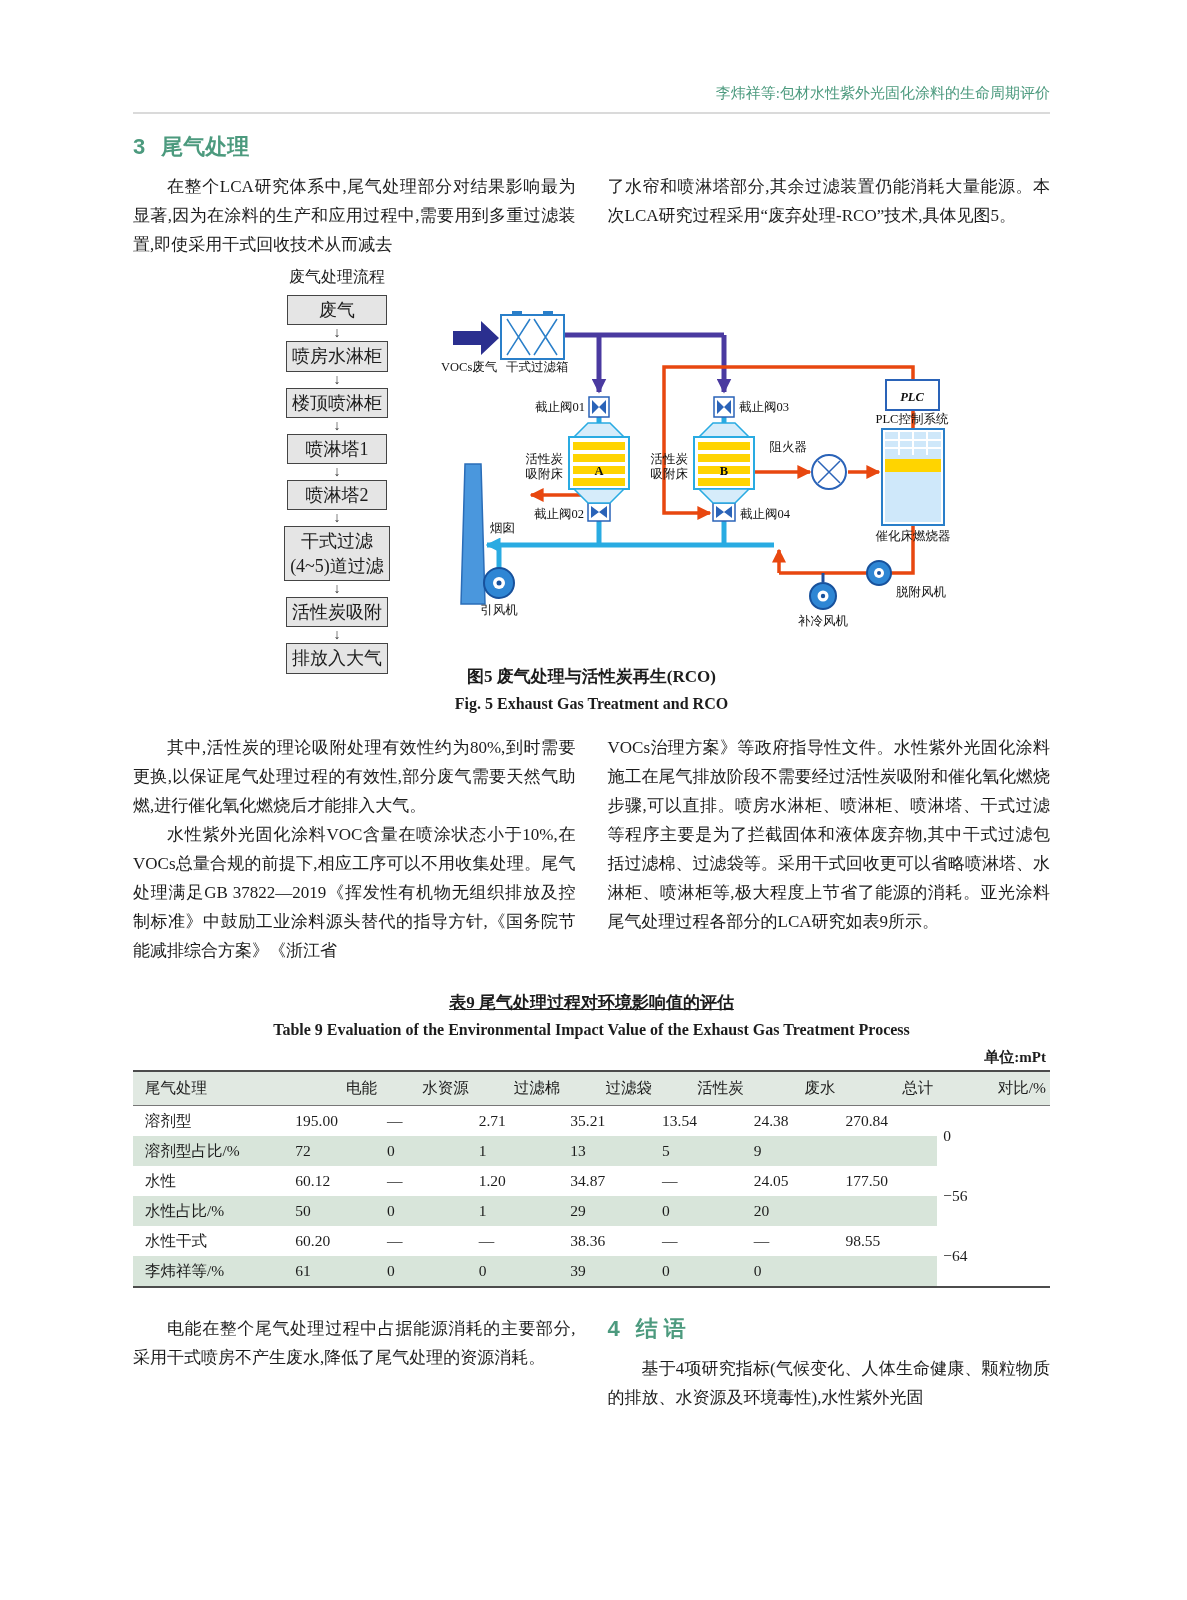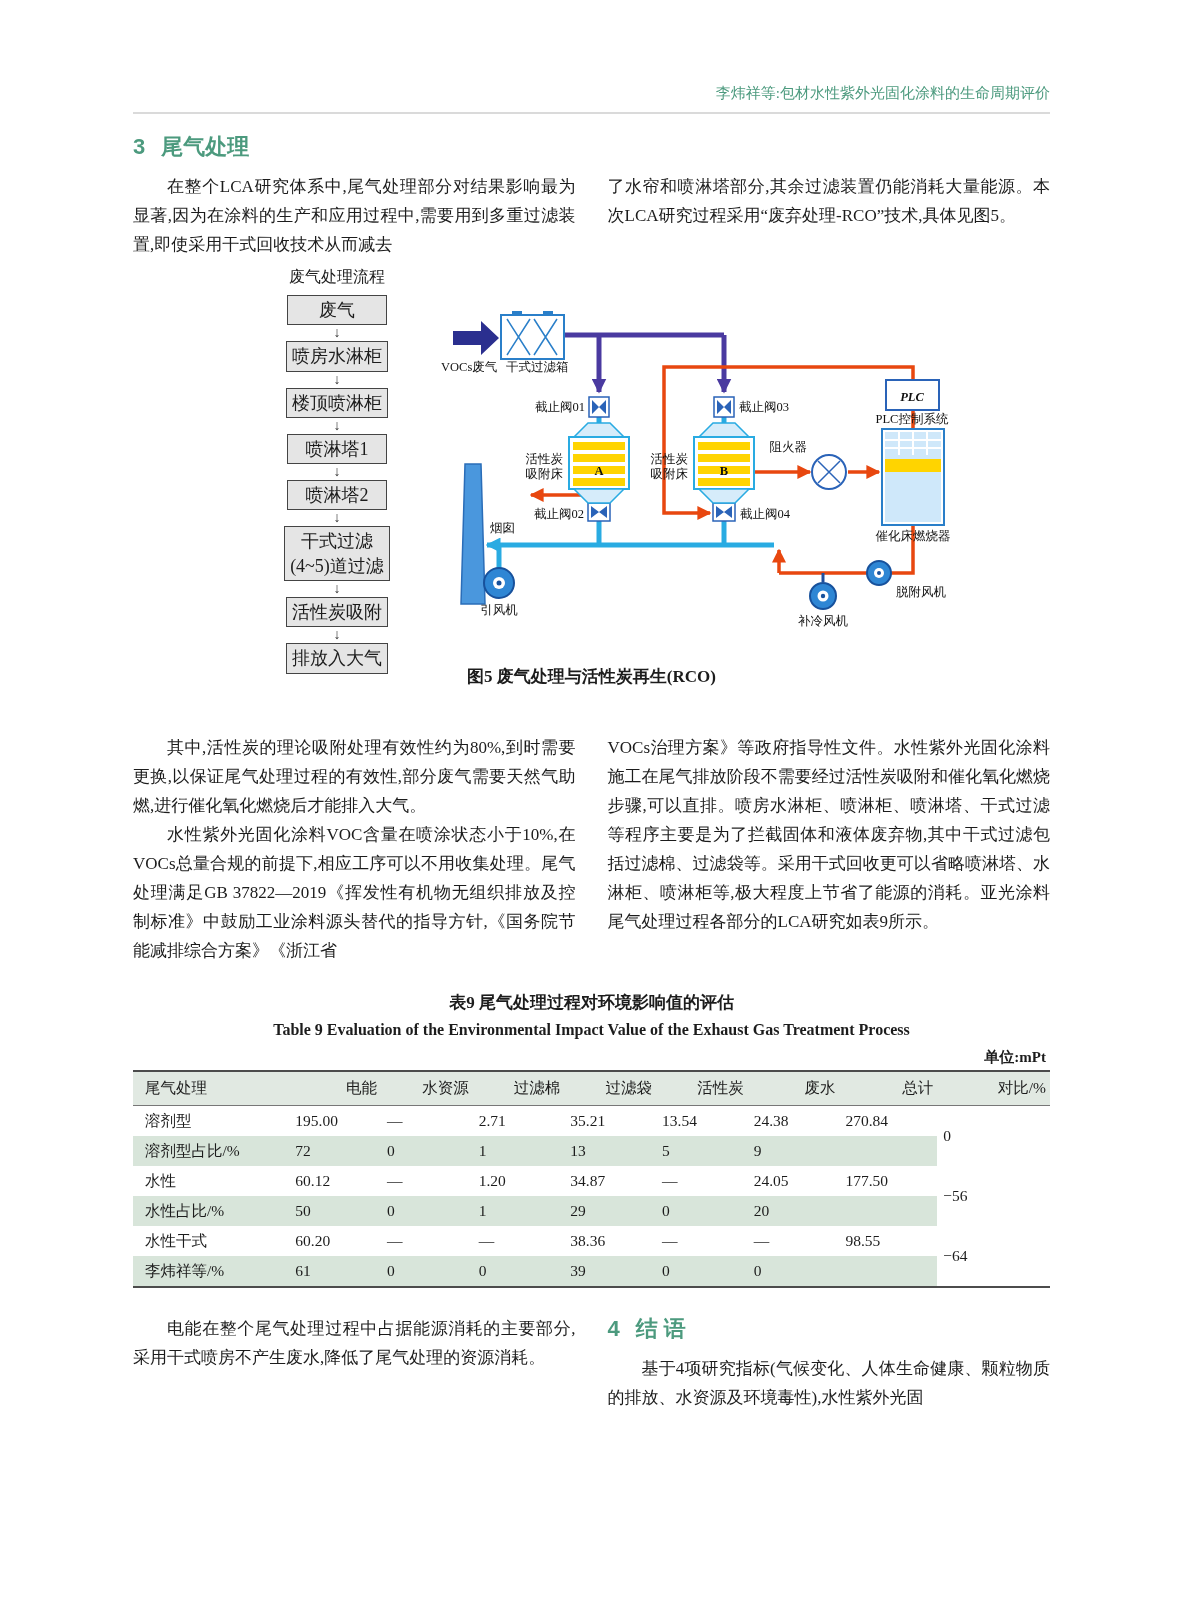--- a/index.html
+++ b/index.html
@@ -32,21 +32,21 @@
   .ln-purple{stroke:#4a3aa0;stroke-width:5;fill:none;}
   .ln-red{stroke:#e8470f;stroke-width:3.5;fill:none;}
   .ln-cyan{stroke:#29abe2;stroke-width:5;fill:none;}
   .ln-blue{stroke:#1f4f9e;stroke-width:3;fill:none;}
   figcaption{position:absolute;left:0;right:0;top:398px;text-align:center;}
   .cap-cn{font-size:17px;font-weight:bold;}
   .cap-en{font-size:16px;font-weight:bold;margin-top:7px;}
 
   
   .tbl-block{margin-top:26px;}
-  .tbl-caption-cn{text-align:center;font-weight:bold;font-size:17px;}
+  .tbl-caption-cn{text-align:center;font-weight:bold;font-size:17px;text-decoration:underline;}
   .tbl-caption-en{text-align:center;font-weight:bold;font-size:16px;margin-top:7px;}
   .tbl-unit{text-align:right;font-weight:bold;font-size:15px;margin:9px 4px 3px 0;}
   table{width:100%;border-collapse:collapse;font-size:15.5px;
         border-top:2px solid #4c4c4c;border-bottom:2px solid #4c4c4c;}
   th{font-weight:normal;padding:6px 4px;background:#e1e9e2;border-bottom:1px solid #777;text-align:right;}
   th.th-name{text-align:left;padding-left:12px;}
   td{padding:4px 6px;text-align:left;height:22px;}
   td.c-name{text-align:left;padding-left:12px;}
   tr.shaded td{background:#d8e5da;}
   td.c-comp{background:#fff;}
@@ -233,20 +233,21 @@
         <g>
           <circle cx="450" cy="266" r="12" fill="#2e86d4" stroke="#17519c" stroke-width="2"></circle>
           <circle cx="450" cy="266" r="5" fill="#fff"></circle>
           <circle cx="450" cy="266" r="2" fill="#17519c"></circle>
         </g>
         <text x="467" y="289">脱附风机</text>
       </svg>
 
       <figcaption>
         <div class="cap-cn">图5  废气处理与活性炭再生(RCO)</div>
+        <div class="cap-en">Fig. 5  Exhaust Gas Treatment and RCO</div>
       </figcaption>
     </figure>
 
     <div class="two-col">
       <div class="col">
         <p class="indent">其中,活性炭的理论吸附处理有效性约为80%,到时需要更换,以保证尾气处理过程的有效性,部分废气需要天然气助燃,进行催化氧化燃烧后才能排入大气。</p>
         <p class="indent">水性紫外光固化涂料VOC含量在喷涂状态小于10%,在VOCs总量合规的前提下,相应工序可以不用收集处理。尾气处理满足GB 37822—2019《挥发性有机物无组织排放及控制标准》中鼓励工业涂料源头替代的指导方针,《国务院节能减排综合方案》《浙江省</p>
       </div>
       <div class="col">
         <p>VOCs治理方案》等政府指导性文件。水性紫外光固化涂料施工在尾气排放阶段不需要经过活性炭吸附和催化氧化燃烧步骤,可以直排。喷房水淋柜、喷淋柜、喷淋塔、干式过滤等程序主要是为了拦截固体和液体废弃物,其中干式过滤包括过滤棉、过滤袋等。采用干式回收更可以省略喷淋塔、水淋柜、喷淋柜等,极大程度上节省了能源的消耗。亚光涂料尾气处理过程各部分的LCA研究如表9所示。</p>

